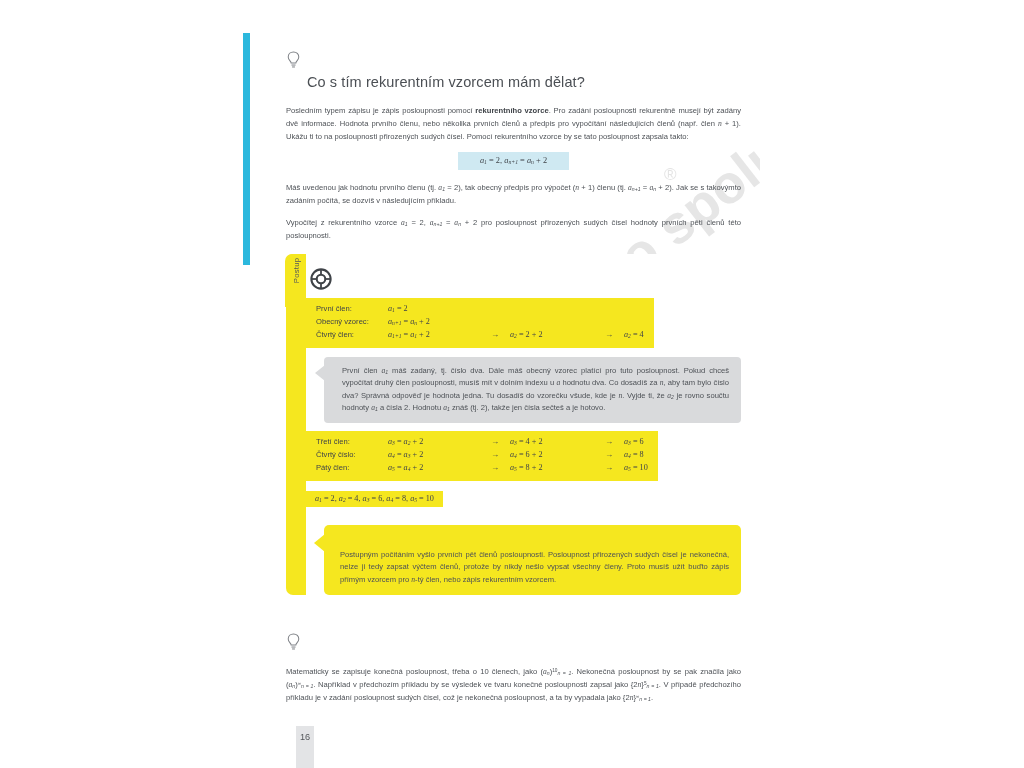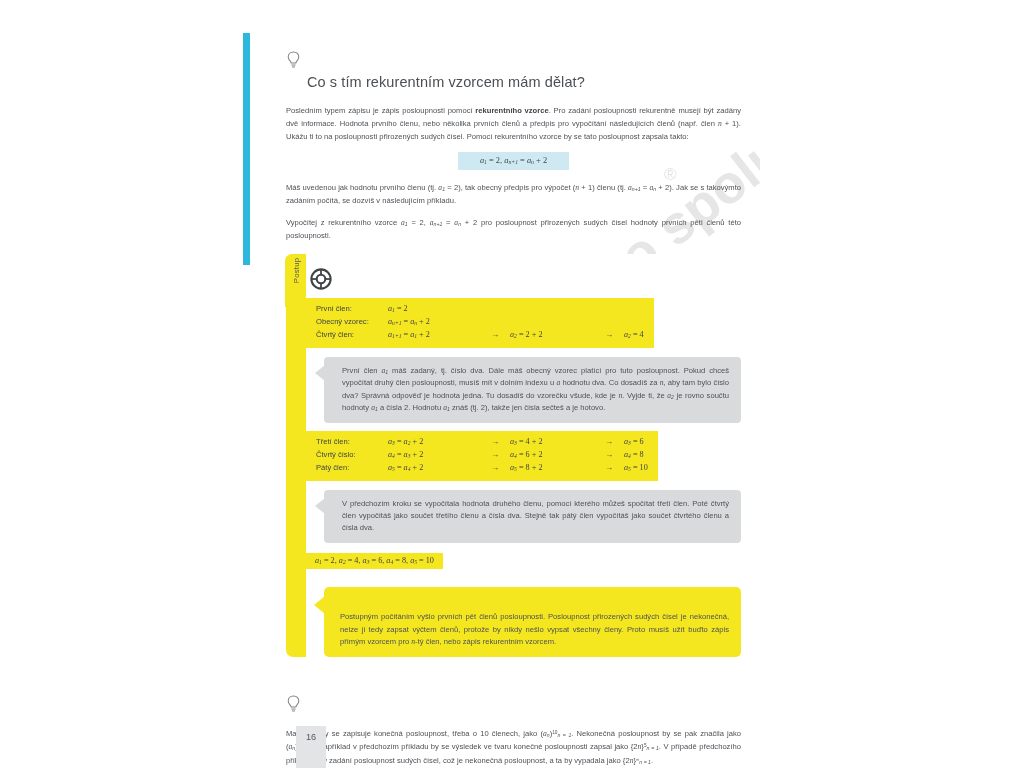--- a/index.html
+++ b/index.html
@@ -261,21 +261,21 @@
     border-right: 11px solid #f5e71f;
   }
 
   
   #last-section { margin-top: 38px; }
 
   
   #page-number {
     position: absolute;
     left: 296px; top: 726px;
-    width: 30px; height: 42px;
+    width: 18px; height: 42px;
     background: #e3e4e6;
     display: flex;
     align-items: flex-start;
     justify-content: center;
     padding-top: 6px;
     font-size: 9.2px;
     color: #54575b;
     z-index: 3;
   }
 </style>
@@ -381,21 +381,20 @@
           <div class="mrow">
             <div class="lab">Pátý člen:</div>
             <div class="eq c1"><span class="mathv">a</span><sub>5</sub> = <span class="mathv">a</span><sub>4</sub> + 2</div>
             <div class="eq arr">→</div>
             <div class="eq c2"><span class="mathv">a</span><sub>5</sub> = 8 + 2</div>
             <div class="eq arr">→</div>
             <div class="eq c3"><span class="mathv">a</span><sub>5</sub> = 10</div>
           </div>
         </div>
 
-        <div class="gray-callout">V předchozím kroku se vypočítala hodnota druhého členu, pomocí kterého můžeš spočítat třetí člen. Poté čtvrtý člen vypočítáš jako součet třetího členu a čísla dva. Stejně tak pátý člen vypočítáš jako součet čtvrtého členu a čísla dva.</div>
 
         <div class="result-line">
           <span class="mathv">a</span><sub>1</sub> = 2, <span class="mathv">a</span><sub>2</sub> = 4, <span class="mathv">a</span><sub>3</sub> = 6, <span class="mathv">a</span><sub>4</sub> = 8, <span class="mathv">a</span><sub>5</sub> = 10
         </div>
 
         <div class="yellow-bubble">
           Postupným počítáním vyšlo prvních pět členů posloupnosti. Posloupnost přirozených sudých čísel je nekonečná, nelze ji tedy zapsat výčtem členů, protože by nikdy nešlo vypsat všechny členy. Proto musíš užít buďto zápis přímým vzorcem pro <span class="mathv">n</span>-tý člen, nebo zápis rekurentním vzorcem.
         </div>
       </div>
     </div>

